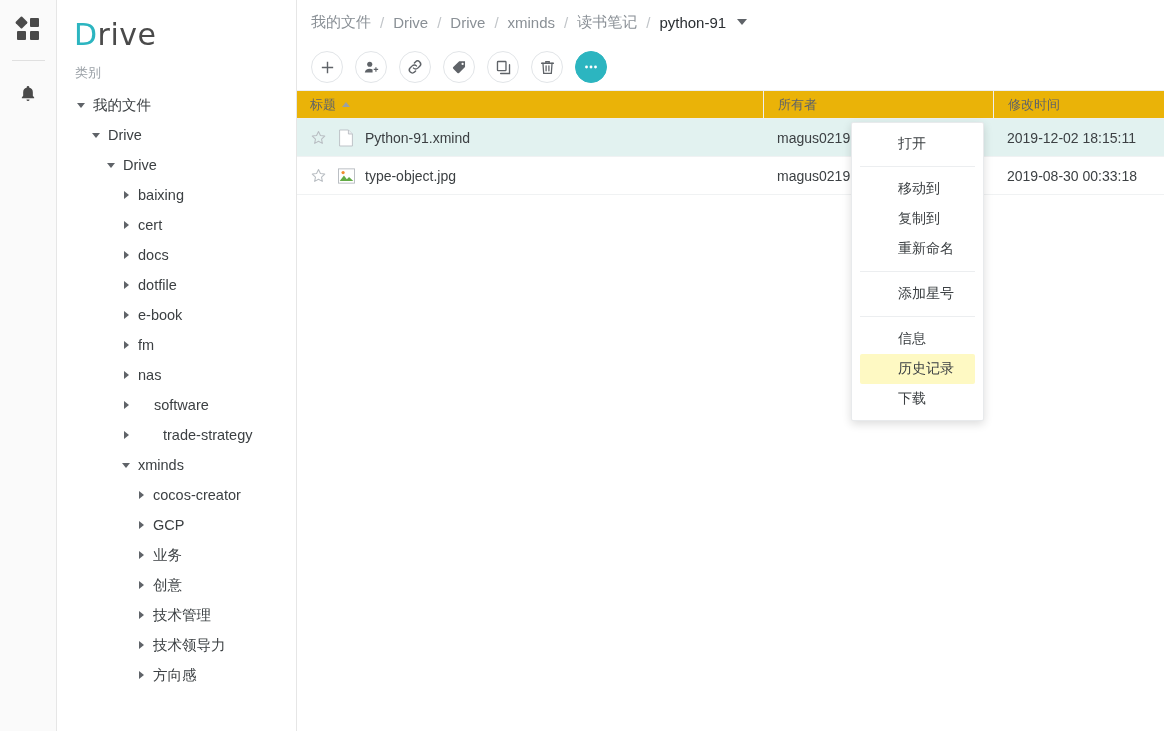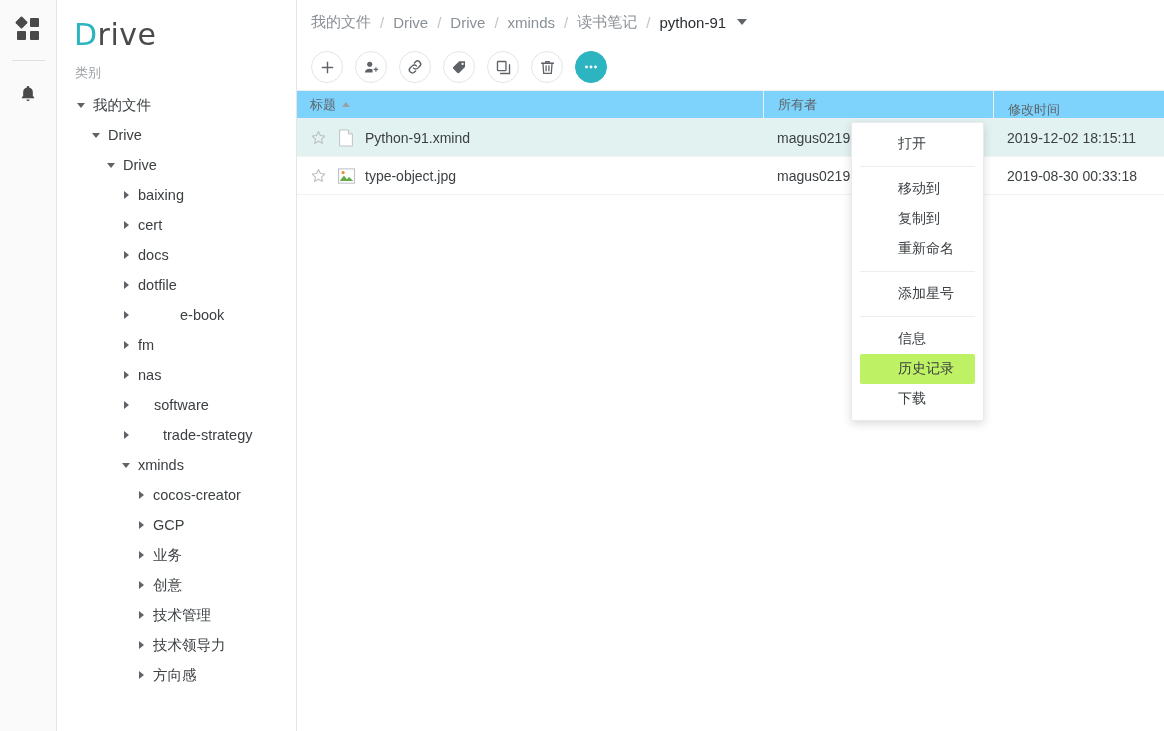--- a/index.html
+++ b/index.html
@@ -94,25 +94,25 @@
     cursor: pointer; color: #5f6368; flex: 0 0 32px;
   }
   .tb.active { background: #2cb5c0; border-color: #2cb5c0; color: #fff; }
   .tb svg { display: block; }
 
   
   .table { position: absolute; left: 0; right: 0; top: 90px; }
   .thead {
     display: flex; height: 29px; align-items: center;
     border-top: 1px solid #eceff1; border-bottom: 1px solid #eceff1;
-    font-size: 13px; color: #5f6368; background: #7dd3fc;
+    font-size: 13px; color: #5f6368; background: #eab308;
   }
   .col-title { flex: 0 0 466px; padding-left: 13px; display: flex; align-items: center; }
   .col-owner { flex: 0 0 230px; padding-left: 14px; border-left: 1px solid #eceff1; height: 29px; display: flex; align-items: center; }
-  .col-time { flex: 1 1 auto; padding-left: 14px; border-left: 1px solid #eceff1; height: 29px; display: flex; align-items: flex-end; }
+  .col-time { flex: 1 1 auto; padding-left: 14px; border-left: 1px solid #eceff1; height: 29px; display: flex; align-items: center; }
   .sort-asc {
     width: 0; height: 0; margin-left: 6px;
     border-left: 4px solid transparent; border-right: 4px solid transparent;
     border-bottom: 5px solid #9aa0a6;
   }
   .row {
     display: flex; align-items: center; height: 38px;
     border-bottom: 1px solid #f0f2f3; font-size: 14px; color: #3c4043;
     cursor: pointer;
   }
@@ -128,21 +128,21 @@
     position: absolute; left: 554px; top: 86px; width: 133px;
     background: #fff; border: 1px solid #e8eaec; border-radius: 2px;
     box-shadow: 0 3px 10px rgba(0,0,0,0.14);
     padding: 6px 0; z-index: 50; margin-top: 36px;
   }
   .mi {
     height: 30px; display: flex; align-items: center;
     padding-left: 38px; font-size: 14px; color: #3c4043;
     cursor: pointer; margin: 0 8px; border-radius: 2px;
   }
-  .mi.hl { background: #bef264; }
+  .mi.hl { background: #fef9c3; }
   .m-sep { height: 1px; background: #eceef0; margin: 7px 8px; }
 </style>
 </head>
 <body>
 
 <div id="app">
 
   <div class="rail">
     <div class="rail-btn">
       <span class="grid-icon">
@@ -190,21 +190,21 @@
           <span>cert</span>
         </div>
         <div class="tree-row" style="padding-left: 45px;">
           <span class="caret"></span>
           <span>docs</span>
         </div>
         <div class="tree-row" style="padding-left: 45px;">
           <span class="caret"></span>
           <span>dotfile</span>
         </div>
-        <div class="tree-row" style="padding-left: 45px; gap: 42px;">
+        <div class="tree-row" style="padding-left: 45px;">
           <span class="caret"></span>
           <span>e-book</span>
         </div>
         <div class="tree-row" style="padding-left: 45px;">
           <span class="caret"></span>
           <span>fm</span>
         </div>
         <div class="tree-row" style="padding-left: 45px;">
           <span class="caret"></span>
           <span>nas</span>

